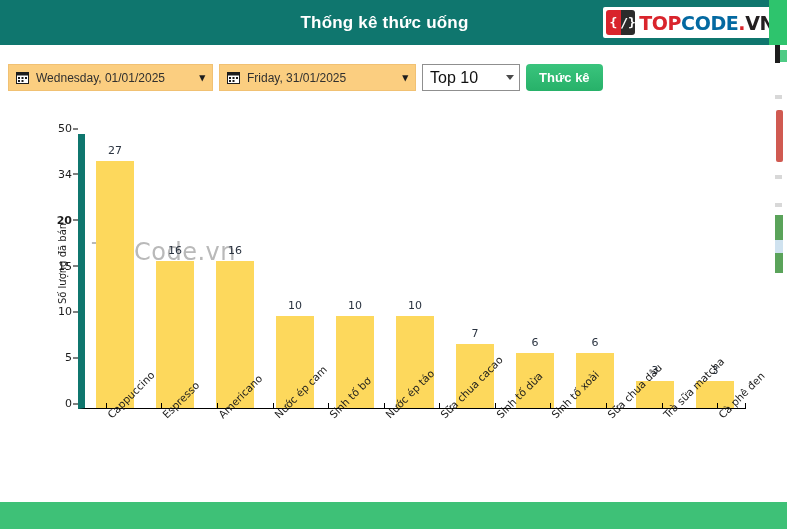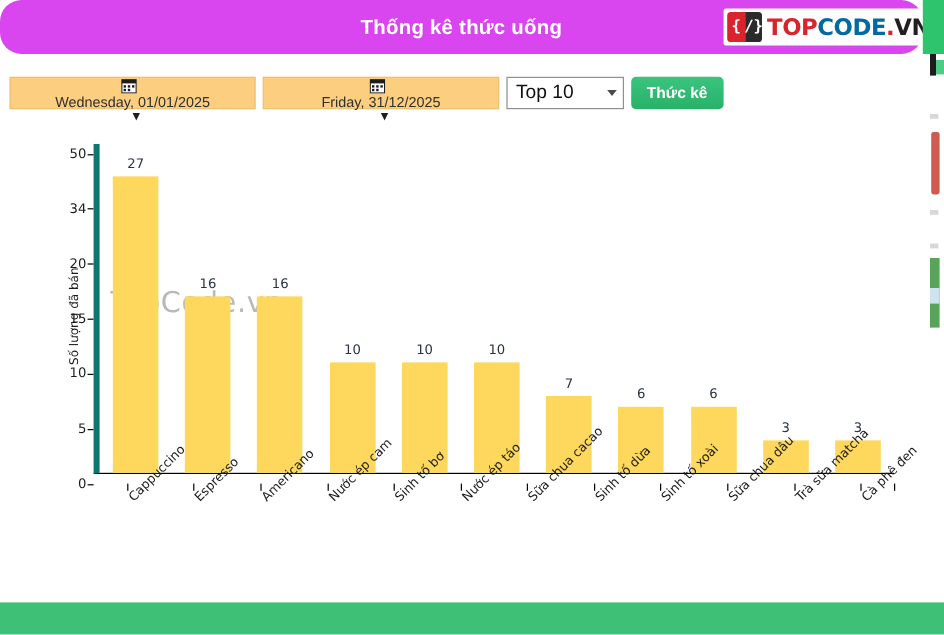--- a/index.html
+++ b/index.html
@@ -14,22 +14,22 @@
     position: relative;
     width: 787px; height: 529px;
     background: #ffffff;
     overflow: hidden;
   }
 
   
   .header {
     position: absolute; left: 0; top: 0;
     width: 769px; height: 45px;
-    background: #d946ef;
-    display: flex; align-items: center; justify-content: center; border-radius: 18px;
+    background: #0f766e;
+    display: flex; align-items: center; justify-content: center;
   }
   .header-title {
     color: #ffffff;
     font-size: 17px;
     font-weight: bold;
     letter-spacing: .2px;
   }
   .logo {
     position: absolute; right: 8px; top: 7px;
     height: 31px;
@@ -82,21 +82,20 @@
     display: flex; align-items: center; gap: 6px;
   }
   .date-picker {
     height: 27px;
     background: #fbce80;
     border: 1px solid #f1c173;
     display: flex; align-items: center;
     padding: 0 7px 0 7px;
     color: #30302f;
     font-size: 12px;
-    flex-direction: column;
   }
   .dp-1 { width: 205px; }
   .dp-2 { width: 197px; }
   .cal-icon {
     width: 13px; height: 13px;
     margin-right: 7px;
     position: relative;
     flex: 0 0 auto;
   }
   .cal-icon svg { display: block; }
@@ -134,23 +133,23 @@
   }
 
   
   .chart-area {
     position: absolute;
     left: 0; top: 106px;
     width: 787px; height: 400px;
   }
   .plot {
     position: absolute;
-    left: 78px; top: 14px;
+    left: 78px; top: 28px;
     width: 667px; height: 275px;
-    border-left: 5px solid #0f766e;
+    border-left: 7px solid #0f766e;
     border-bottom: 1px solid #000;
   }
   .bars {
     position: absolute; left: 0; bottom: 0;
     width: 100%; height: 100%;
     display: flex; align-items: flex-end;
   }
   .bar-slot {
     flex: 1 1 0;
     height: 100%;
@@ -328,21 +327,21 @@
         <svg width="13" height="13" viewBox="0 0 13 13">
           <rect x="0.5" y="1.5" width="12" height="11" fill="#fff" stroke="#1d1d1d"></rect>
           <rect x="0.5" y="1.5" width="12" height="3" fill="#1d1d1d"></rect>
           <rect x="2" y="6" width="2" height="2" fill="#1d1d1d"></rect>
           <rect x="5.5" y="6" width="2" height="2" fill="#1d1d1d"></rect>
           <rect x="9" y="6" width="2" height="2" fill="#1d1d1d"></rect>
           <rect x="2" y="9" width="2" height="2" fill="#1d1d1d"></rect>
           <rect x="5.5" y="9" width="2" height="2" fill="#1d1d1d"></rect>
         </svg>
       </span>
-      <span class="dp-text">Friday, 31/12/2025</span>
+      <span class="dp-text">Friday, 31/01/2025</span>
       <span class="chevron">▾</span>
     </div>
 
     <div class="top-select">
       <span>Top 10</span>
       <span class="sel-chev"></span>
     </div>
 
     <div class="stat-btn">Thức kê</div>
   </div>
@@ -351,21 +350,21 @@
 
     <div class="wm-chart">TopCode.vn</div>
 
     <div class="y-axis">
       <div class="y-label">Số lượng đã bán</div>
       <div id="y-ticks-host">
           <div class="y-tick" style="top: 275px;"><span>0</span></div>
           <div class="y-tick" style="top: 229.167px;"><span>5</span></div>
           <div class="y-tick" style="top: 183.333px;"><span>10</span></div>
           <div class="y-tick" style="top: 137.5px;"><span>15</span></div>
-          <div class="y-tick" style="top: 91.6667px;"><span>20</span></div>
+          <div class="y-tick" style="top: 91.6667px; font-weight: bold;"><span>20</span></div>
           <div class="y-tick" style="top: 45.8333px;"><span>34</span></div>
           <div class="y-tick" style="top: 0px;"><span>50</span></div>
         </div>
     </div>
 
     <div class="plot">
       <div class="bars" id="bars-host">
           <div class="bar-slot">
             <div class="bar-value" style="bottom: 251.5px;">27</div>
             <div class="bar" style="height: 247.5px; background: rgb(253, 216, 92);"></div>

